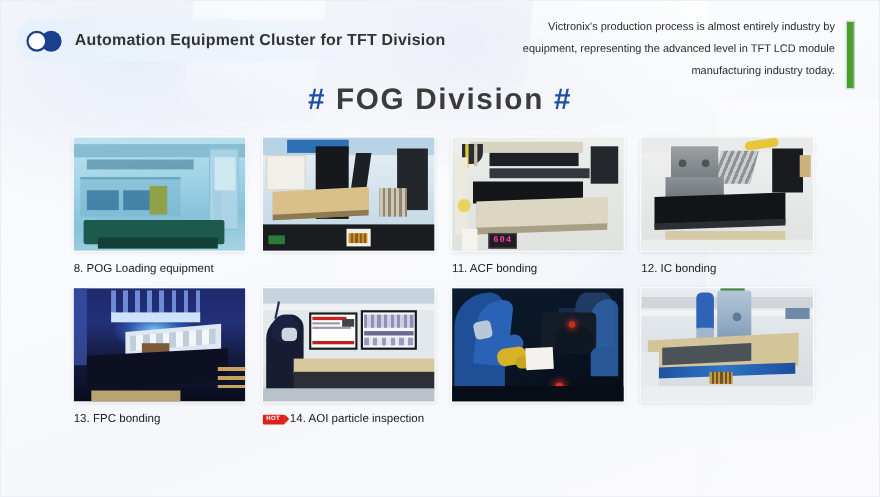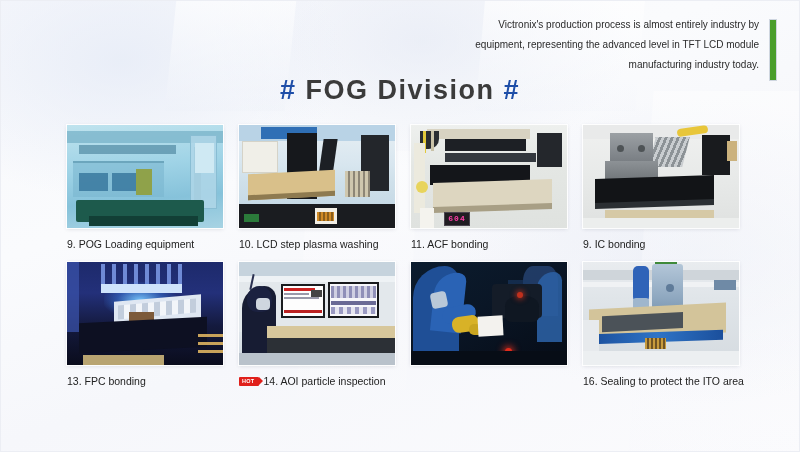--- a/index.html
+++ b/index.html
@@ -332,20 +332,27 @@
 </head>
 <body>
 
 <div class="slide">
 
   <div class="bg-shard shard-a"></div>
   <div class="bg-shard shard-b"></div>
   <div class="bg-shard shard-c"></div>
   <div class="bg-shard shard-d"></div>
 
+  <div class="header-chip">
+    <span class="toggle-icon">
+      <span class="knob-dark"></span>
+      <span class="knob-light"></span>
+    </span>
+    <span class="header-title">Automation Equipment Cluster for TFT Division</span>
+  </div>
 
   <div class="intro-wrap">
     <div class="intro-text">Victronix's production process is almost entirely industry by equipment, representing the advanced level in TFT LCD module manufacturing industry today.</div>
     <div class="intro-bar"></div>
   </div>
 
   <div class="section-title">
     <span class="hash">#</span>
     <span class="word">FOG Division</span>
     <span class="hash">#</span>
@@ -363,44 +370,41 @@
             <div class="tray2"></div>
             <div class="head"></div>
           <div class="post"></div>
             <div class="panel"></div>
             <div class="win"></div>
           <div class="belt"></div>
             <div class="belt2"></div>
         </div>
       </div>
       <div class="caption">
-        <span>9. POG Loading equipment</span>
+        <span>8. POG Loading equipment</span>
       </div>
     </div>
 
     <div class="cell">
       <div class="thumb">
         <div class="inner p2">
           <div class="bgbar"></div>
             <div class="blue"></div>
             <div class="cab"></div>
           <div class="black1"></div>
             <div class="black2"></div>
             <div class="black3"></div>
           <div class="table"></div>
             <div class="tablelip"></div>
             <div class="chain"></div>
           <div class="dark"></div>
             <div class="green"></div>
             <div class="chip"></div>
             <div class="chipg"></div>
         </div>
-      </div>
-      <div class="caption">
-        <span>10. LCD step plasma washing</span>
       </div>
     </div>
 
     <div class="cell">
       <div class="thumb">
         <div class="inner p3">
           <div class="topblk"></div>
             <div class="arm"></div>
             <div class="wirey"></div>
             <div class="wirey2"></div>
@@ -433,21 +437,21 @@
             <div class="bolt2"></div>
           <div class="blackR"></div>
             <div class="tan"></div>
           <div class="plate"></div>
             <div class="platelip"></div>
             <div class="tanbase"></div>
             <div class="white"></div>
         </div>
       </div>
       <div class="caption">
-        <span>9. IC bonding</span>
+        <span>12. IC bonding</span>
       </div>
     </div>
 
     <div class="cell">
       <div class="thumb">
         <div class="inner p5">
           <div class="side"></div>
             <div class="pins"></div>
             <div class="glow"></div>
             <div class="head"></div>
@@ -531,19 +535,16 @@
           <div class="nozzle"></div>
             <div class="nozzle2"></div>
           <div class="tan"></div>
             <div class="glass"></div>
             <div class="blue"></div>
           <div class="fpc"></div>
             <div class="whiteL"></div>
             <div class="white"></div>
         </div>
       </div>
-      <div class="caption">
-        <span>16. Sealing to protect the ITO area</span>
-      </div>
     </div>
 
   </div>
 </div>
 
 </body></html>

